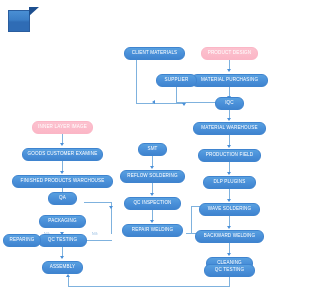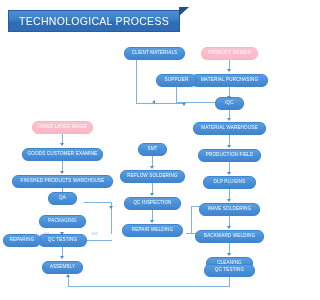--- a/index.html
+++ b/index.html
@@ -77,21 +77,20 @@
     position:absolute;color:#8fb9e0;font-size:3.6px;letter-spacing:.2px;
   }
 </style>
 </head>
 <body>
 
 <div id="stage">
 
   <div class="ribbon-wrap">
     <div class="ribbon">
-      <span>TECHNOLOGICAL PROCESS</span>
       <span class="ribbon-fold"></span>
     </div>
   </div>
 
   <div class="ln lnv" style="left:229px;top:60px;height:10px;"></div>
   <div class="arw down" style="left:227px;top:69px;"></div>
 
   <div class="ln lnv" style="left:229px;top:87px;height:10px;"></div>
   <div class="arw down" style="left:227px;top:96px;"></div>
 

